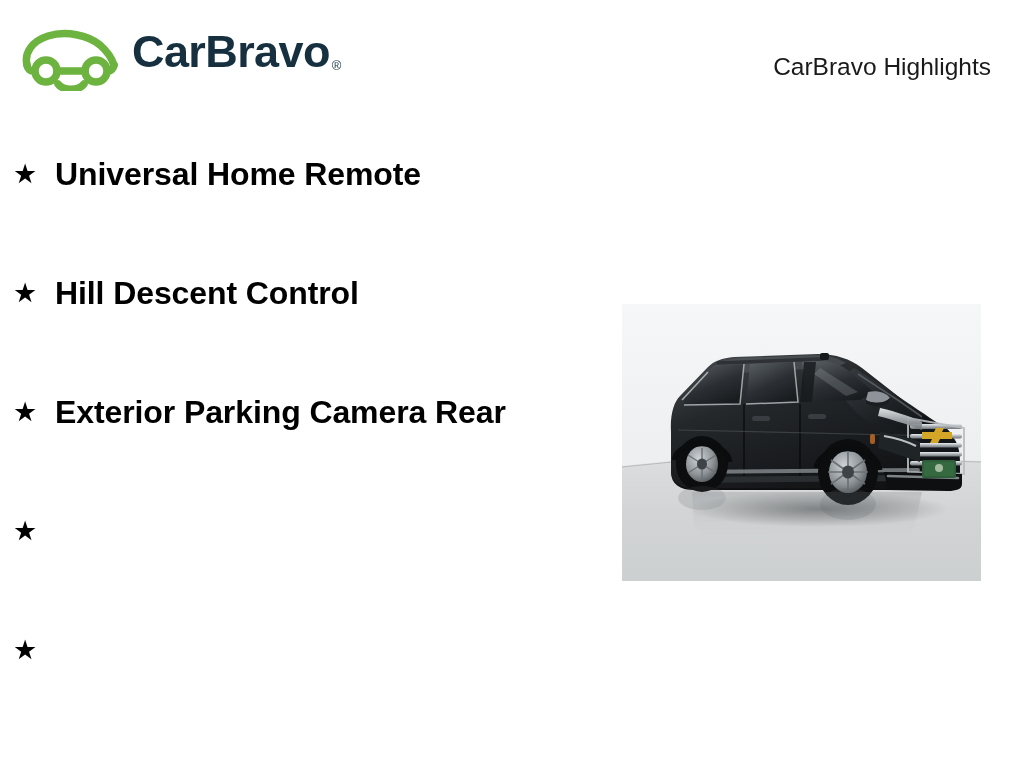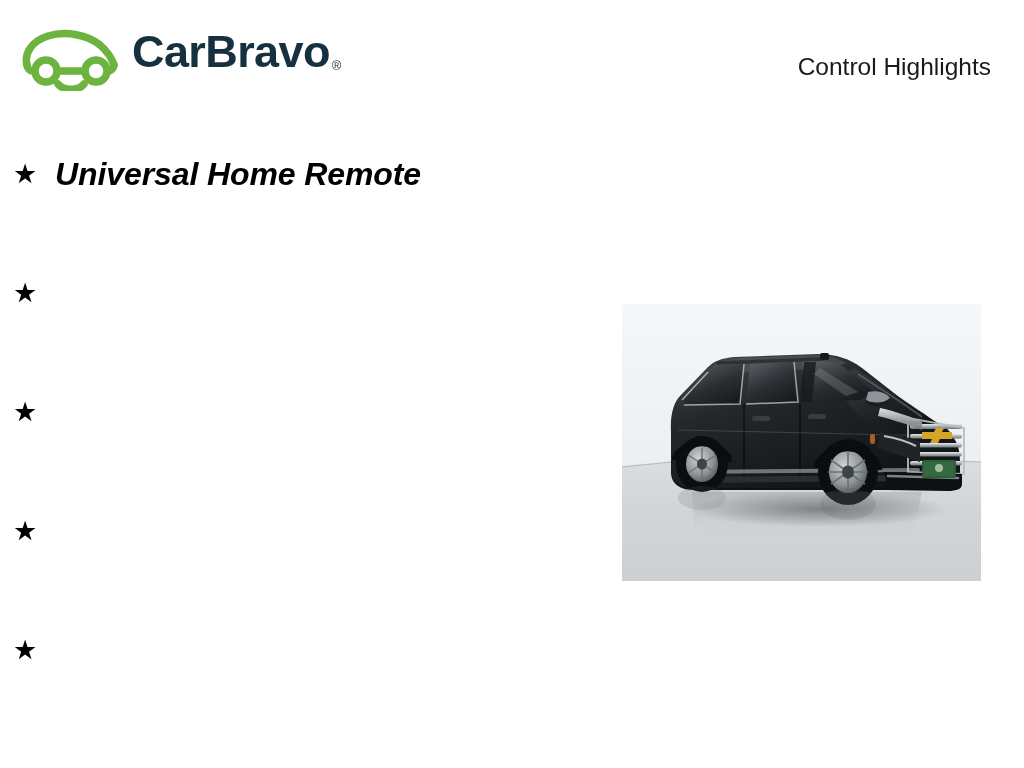--- a/index.html
+++ b/index.html
@@ -106,21 +106,20 @@
   }
   .highlight-text {
     flex: 1 1 auto;
     font-family: "Liberation Sans", sans-serif;
     font-weight: bold;
     font-size: 32px;
     line-height: 44px;
     color: #000000;
     max-width: 480px;
     letter-spacing: -0.1px;
-    font-style: italic;
   }
 
   
   .vehicle-photo {
     position: absolute;
     left: 622px;
     top: 304px;
     width: 359px;
     height: 277px;
     overflow: hidden;
@@ -148,33 +147,35 @@
         <path d="M39 42 L67 42"></path>
         <path d="M40 55 C45 62 61 62 66 55"></path>
       </g>
     </svg>
     <span class="brand-wordmark">
       <span class="brand-word-text">CarBravo</span>
       <span class="brand-tm">®</span>
     </span>
   </div>
 
-  <div class="page-title">Control Highlights</div>
+  <div class="page-title">CarBravo Highlights</div>
 </div>
 
 <ul class="highlights-list">
   <li class="highlight-item">
     <span class="star-bullet">★</span>
     <span class="highlight-text">Universal Home Remote</span>
   </li>
   <li class="highlight-item">
     <span class="star-bullet">★</span>
-  </li>
-  <li class="highlight-item">
-    <span class="star-bullet">★</span>
+    <span class="highlight-text">Hill Descent Control</span>
+  </li>
+  <li class="highlight-item">
+    <span class="star-bullet">★</span>
+    <span class="highlight-text">Exterior Parking Camera Rear</span>
   </li>
   <li class="highlight-item">
     <span class="star-bullet">★</span>
   </li>
   <li class="highlight-item">
     <span class="star-bullet">★</span>
   </li>
 </ul>
 
 <div class="vehicle-photo">

